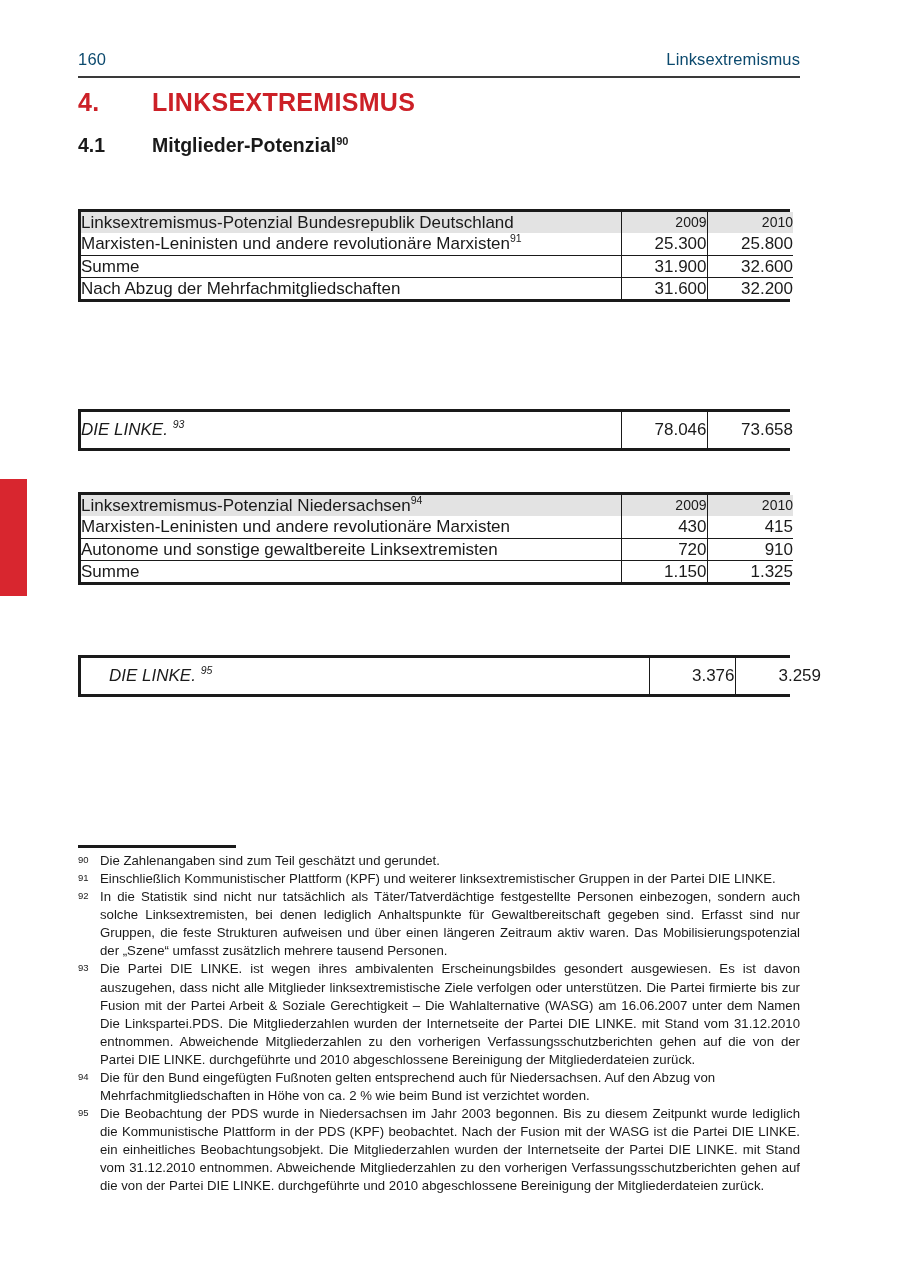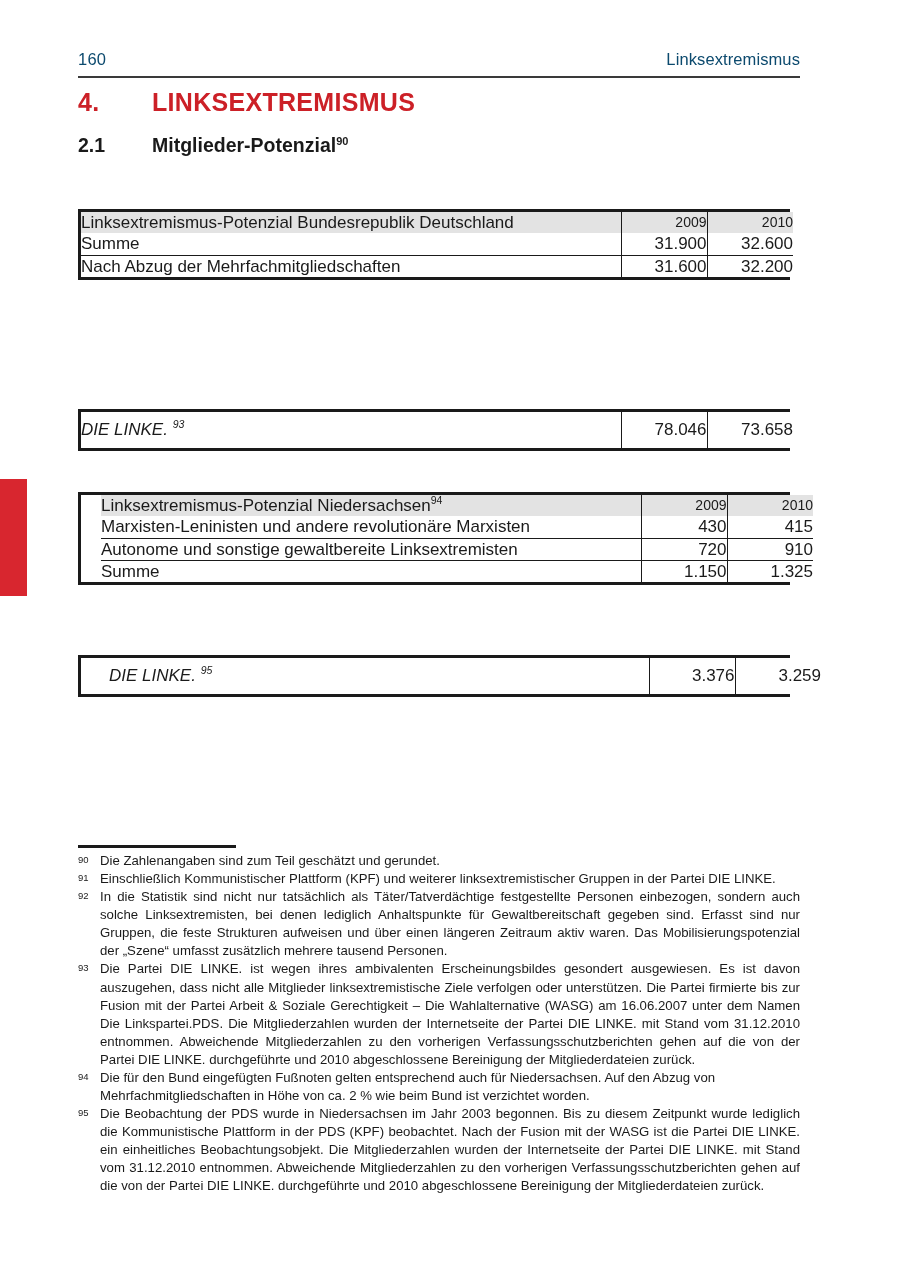--- a/index.html
+++ b/index.html
@@ -136,21 +136,21 @@
   .hdr-cell .reg { font-weight: normal; }
 
   
   .tbl-linke .cell-label { padding-top: 7px; padding-bottom: 8px; font-style: italic; }
   .tbl-linke .cell-num   { padding-top: 7px; padding-bottom: 8px; }
   .linke-sup { font-size: 10.5px; vertical-align: super; line-height: 0; }
 
   
   #table-bund      { top: 209px; }
   #table-linke-bund{ top: 409px; }
-  #table-nds       { top: 492px; padding-left: 20px; }
+  #table-nds       { top: 492px; }
   #table-linke-nds { top: 655px; padding-left: 28px; }
 
   
   .fn-rule {
     position: absolute;
     left: 78px;
     top: 845px;
     width: 158px;
     height: 3px;
     background: #1a1a1a;
@@ -192,40 +192,45 @@
   <span class="section-name">Linksextremismus</span>
 </div>
 <div class="header-rule"></div>
 
 <div class="h1-row">
   <span class="num">4.</span>
   <span>LINKSEXTREMISMUS</span>
 </div>
 
 <div class="h2-row">
-  <span class="num">2.1</span>
+  <span class="num">4.1</span>
   <span><span>Mitglieder-Potenzial</span><sup>90</sup></span>
 </div>
 
 <div class="tbl-wrap" id="table-bund">
   <table class="vs-table">
     <colgroup>
       <col class="col-label">
         <col class="col-year">
         <col class="col-year">
     </colgroup>
     <thead>
       <tr>
         <th class="cell-label hdr-cell">Linksextremismus-Potenzial Bundesrepublik Deutschland</th>
         <th class="cell-num hdr-cell">2009</th>
         <th class="cell-num hdr-cell">2010</th>
       </tr>
     </thead>
     <tbody>
       <tr>
+        <td class="cell-label"><span>Marxisten-Leninisten und andere revolutionäre Marxisten</span><sup>91</sup></td>
+        <td class="cell-num">25.300</td>
+        <td class="cell-num">25.800</td>
+      </tr>
+      <tr>
         <td class="cell-label"><span>Summe</span></td>
         <td class="cell-num">31.900</td>
         <td class="cell-num">32.600</td>
       </tr>
       <tr>
         <td class="cell-label"><span>Nach Abzug der Mehrfachmitgliedschaften</span></td>
         <td class="cell-num">31.600</td>
         <td class="cell-num">32.200</td>
       </tr>
     </tbody>

